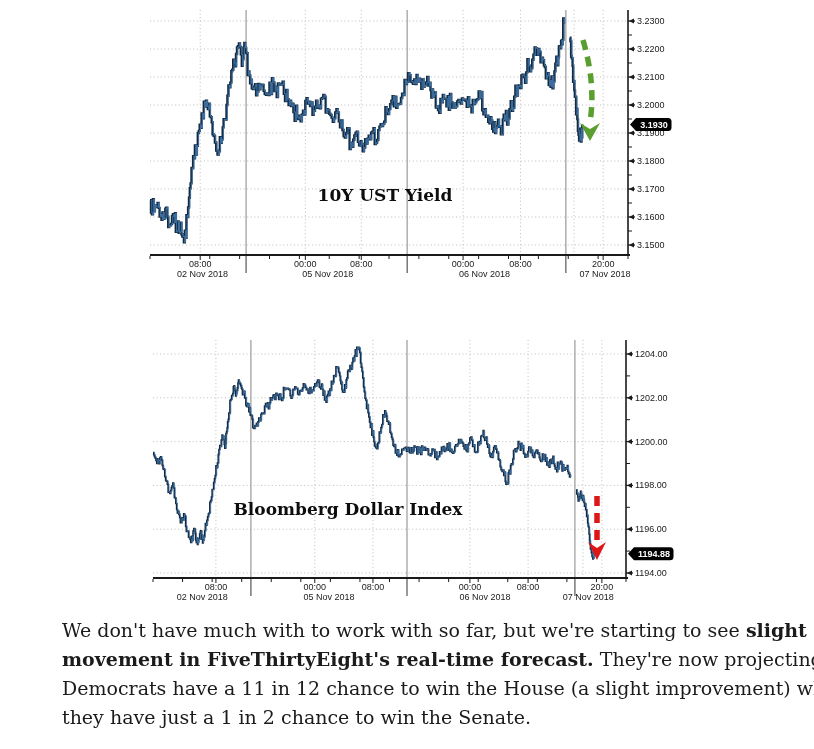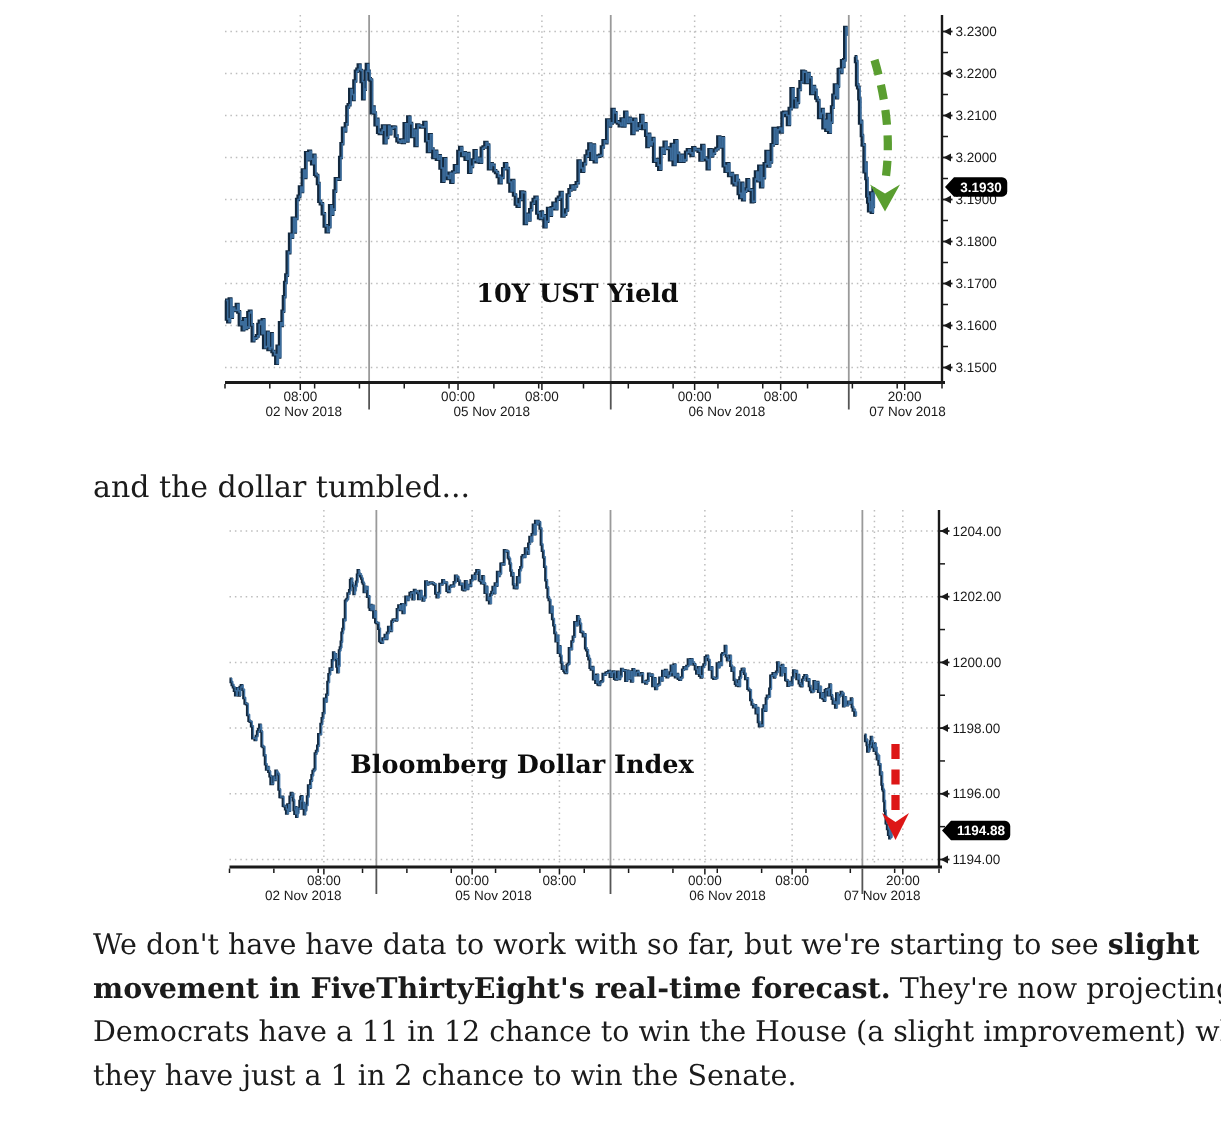--- a/index.html
+++ b/index.html
@@ -125,21 +125,20 @@
         <g>
           <text x="237" y="197" text-anchor="middle" class="title">10Y UST Yield</text>
           <path d="M435,36 Q448,80 442,118" fill="none" stroke="#5a9e30" stroke-width="5.5" stroke-dasharray="10 7"></path>
           <polygon points="442,137 432,119 442,125 452,119" fill="#5a9e30"></polygon>
           <path d="M488,114.0999999999997 h32 a3.5,3.5 0 0 1 3.5,3.5 v6 a3.5,3.5 0 0 1 -3.5,3.5 h-32 l-6,-6.5 z" fill="#000000"></path>
           <text x="506" y="123.7999999999997" text-anchor="middle" class="taglbl">3.1930</text>
         </g>
       </svg>
   </div>
 
-  <p class="intro">and the dollar tumbled...</p>
 
   <div class="chart-wrap" style="left:148px;top:332px;">
     <svg class="bbg-chart" id="chart1" width="530" height="272" viewBox="0 0 530 272">
         <g>
           <line x1="5" y1="22" x2="478" y2="22" stroke="#bdbdbd" stroke-width="1" stroke-dasharray="1 2.6"></line>
           <line x1="5" y1="65.8" x2="478" y2="65.8" stroke="#bdbdbd" stroke-width="1" stroke-dasharray="1 2.6"></line>
           <line x1="5" y1="109.6" x2="478" y2="109.6" stroke="#bdbdbd" stroke-width="1" stroke-dasharray="1 2.6"></line>
           <line x1="5" y1="153.39999999999998" x2="478" y2="153.39999999999998" stroke="#bdbdbd" stroke-width="1" stroke-dasharray="1 2.6"></line>
           <line x1="5" y1="197.2" x2="478" y2="197.2" stroke="#bdbdbd" stroke-width="1" stroke-dasharray="1 2.6"></line>
           <line x1="5" y1="241" x2="478" y2="241" stroke="#bdbdbd" stroke-width="1" stroke-dasharray="1 2.6"></line>
@@ -225,19 +224,19 @@
           <text x="200" y="183" text-anchor="middle" class="title">Bloomberg Dollar Index</text>
           <path d="M449,164 L449,210" fill="none" stroke="#dd1616" stroke-width="5.5" stroke-dasharray="10 7"></path>
           <polygon points="449,228 440,210 449,216 458,210" fill="#dd1616"></polygon>
           <path d="M486,215.2279999999976 h36 a3.5,3.5 0 0 1 3.5,3.5 v6 a3.5,3.5 0 0 1 -3.5,3.5 h-36 l-6,-6.5 z" fill="#000000"></path>
           <text x="506" y="224.92799999999758" text-anchor="middle" class="taglbl">1194.88</text>
         </g>
       </svg>
   </div>
 
   <div class="para" id="paragraph">
-      <div class="pline"><span>We don't have have data to work with so far, but we're starting to see </span><b>slight</b></div>
+      <div class="pline"><span>We don't have much with to work with so far, but we're starting to see </span><b>slight</b></div>
       <div class="pline"><b>movement in FiveThirtyEight's real-time forecast.</b><span> They're now projecting</span></div>
       <div class="pline"><span>Democrats have a 11 in 12 chance to win the House (a slight improvement) while</span></div>
       <div class="pline"><span>they have just a 1 in 2 chance to win the Senate.</span></div>
     </div>
 
 </div>
 
 </body></html>

